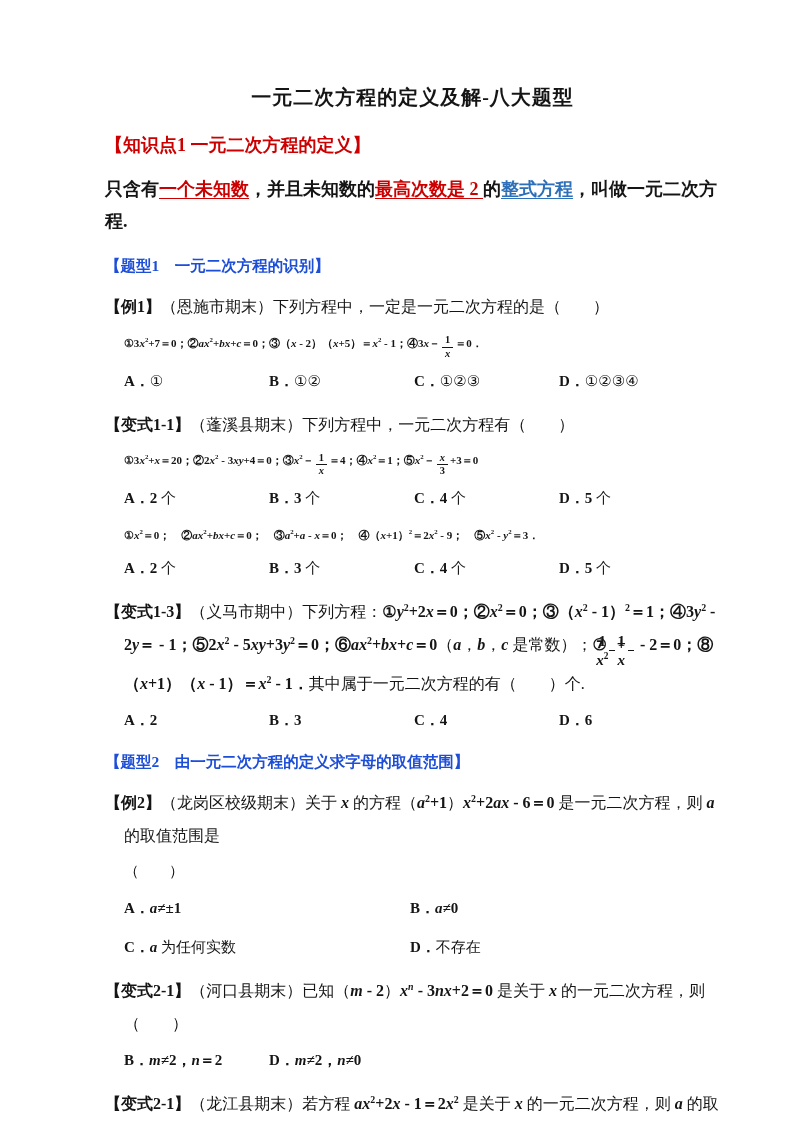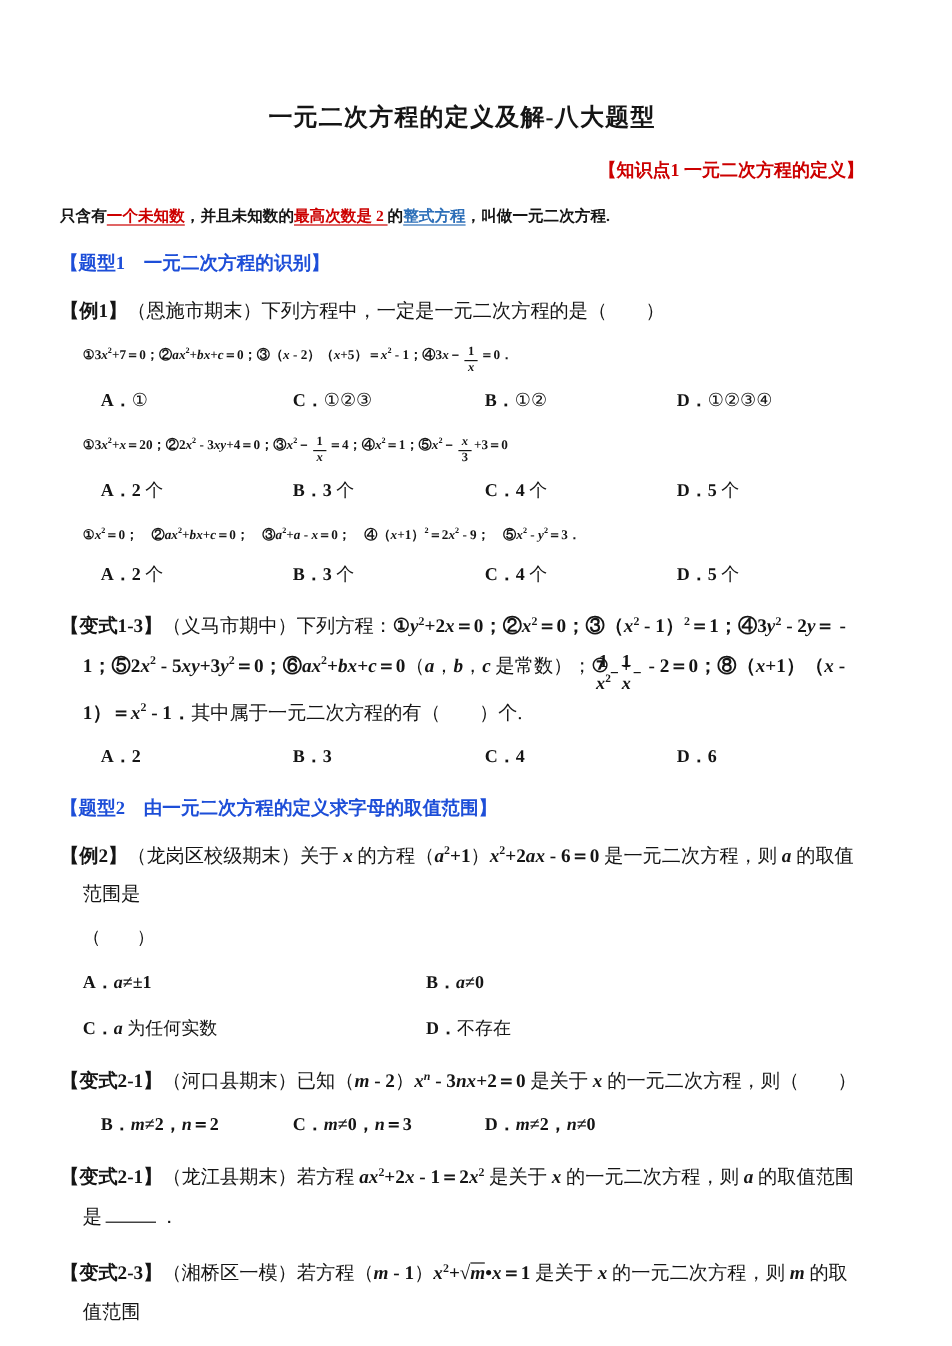--- a/index.html
+++ b/index.html
@@ -1,28 +1,28 @@
 <!DOCTYPE html>
 <html><head>
 <meta charset="utf-8">
 <style>
   html,body{margin:0;padding:0;background:#ffffff;}
   body{width:793px;height:1122px;font-family:"Liberation Serif","DejaVu Serif",serif;color:#151515;}
-  .page{box-sizing:border-box;width:778px;height:1122px;padding:84px 58px 30px 50px;overflow:hidden;}
+  .page{box-sizing:border-box;width:778px;height:1122px;padding:84px 58px 30px 105px;overflow:hidden;}
   .title{text-align:center;font-size:20px;font-weight:bold;margin:0 0 22px 0;letter-spacing:1px;}
-  .h-red{color:#cc0000;font-weight:bold;font-size:15px;margin:14px 0 10px 0;text-align:right;}
+  .h-red{color:#cc0000;font-weight:bold;font-size:18px;margin:14px 0 10px 0;}
   .h-blue{color:#1d4ed8;font-weight:bold;font-size:15.5px;margin:18px 0 10px 0;}
-  .kb{font-size:13px;font-weight:bold;margin:16px 0 10px 0;line-height:1.8;}
+  .kb{font-size:18px;font-weight:bold;margin:16px 0 10px 0;line-height:1.8;}
   .ul-red{color:#cc0000;text-decoration:underline;text-underline-offset:3px;}
   .ul-blue{color:#2d6fb8;text-decoration:underline;text-underline-offset:3px;}
   .stem{font-size:16px;margin:14px 0 6px 0;padding-left:19px;text-indent:-19px;line-height:2.05;}
   .label{font-weight:bold;}
   .eq{font-size:11px;font-weight:bold;margin:8px 0 8px 19px;line-height:2.1;}
   .opts{display:flex;margin:6px 0 12px 19px;font-size:15px;line-height:1.8;}
-  .opts-4 .opt{width:145px;flex:0 0 auto;margin-left:15px;}
+  .opts-4 .opt{width:145px;flex:0 0 auto;}
   .opts-4 .opt:last-child{width:auto;}
   .opts-2 .opt{width:286px;flex:0 0 auto;}
   .opts-2 .opt:last-child{width:auto;}
   .paren-line{font-size:15px;margin:2px 0 10px 19px;line-height:1.8;}
   b{font-weight:bold;}
   i{font-style:italic;}
   sup{font-size:0.62em;}
   .frac{display:inline-block;vertical-align:-0.95em;text-align:center;line-height:1.15;font-size:0.95em;margin:0 2px;font-weight:bold;}
   .frac .fn{display:block;border-bottom:1.4px solid #151515;padding:0 3px;}
   .frac .fd{display:block;padding:0 3px;}
@@ -42,27 +42,28 @@
 
   <p class="kb"><span>只含有</span><span class="ul-red">一个未知数</span><span>，并且未知数的</span><span class="ul-red">最高次数是 2 </span><span>的</span><span class="ul-blue">整式方程</span><span>，叫做一元二次方程.</span></p>
 
   <div class="h-blue">【题型1　一元二次方程的识别】</div>
 
   <div class="problem">
     <p class="stem"><span class="label">【例1】</span><span>（恩施市期末）下列方程中，一定是一元二次方程的是（　　）</span></p>
     <p class="eq"><b>①3<i>x</i><sup>2</sup>+7＝0；②<i>ax</i><sup>2</sup>+<i>bx</i>+<i>c</i>＝0；③（<i>x</i> - 2）（<i>x</i>+5）＝<i>x</i><sup>2</sup> - 1；④3<i>x</i>－<span class="frac"><span class="fn">1</span><span class="fd"><i>x</i></span></span>＝0．</b></p>
     <div class="opts opts-4">
       <span class="opt"><b>A．</b>①</span>
+      <span class="opt"><b>B．</b>①②</span>
       <span class="opt"><b>C．</b>①②③</span>
-      <span class="opt"><b>B．</b>①②</span>
       <span class="opt"><b>D．</b>①②③④</span>
     </div>
   </div>
 
   <div class="problem">
+    <p class="stem"><span class="label">【变式1-1】</span><span>（蓬溪县期末）下列方程中，一元二次方程有（　　）</span></p>
     <p class="eq"><b>①3<i>x</i><sup>2</sup>+<i>x</i>＝20；②2<i>x</i><sup>2</sup> - 3<i>xy</i>+4＝0；③<i>x</i><sup>2</sup>－<span class="frac"><span class="fn">1</span><span class="fd"><i>x</i></span></span>＝4；④<i>x</i><sup>2</sup>＝1；⑤<i>x</i><sup>2</sup>－<span class="frac"><span class="fn"><i>x</i></span><span class="fd">3</span></span>+3＝0</b></p>
     <div class="opts opts-4">
       <span class="opt"><b>A．2</b> 个</span>
       <span class="opt"><b>B．3</b> 个</span>
       <span class="opt"><b>C．4</b> 个</span>
       <span class="opt"><b>D．5</b> 个</span>
     </div>
   </div>
 
   <div class="problem">
@@ -97,21 +98,20 @@
     <div class="opts opts-2">
       <span class="opt"><b>C．<i>a</i></b> 为任何实数</span>
       <span class="opt"><b>D．</b>不存在</span>
     </div>
   </div>
 
   <div class="problem">
     <p class="stem"><span class="label">【变式2-1】</span><span>（河口县期末）已知（<b><i>m</i> - 2</b>）<b><i>x</i><sup><i>n</i></sup> - 3<i>nx</i>+2＝0</b> 是关于 <b><i>x</i></b> 的一元二次方程，则（　　）</span></p>
     <div class="opts opts-4">
       <span class="opt"><b>B．<i>m</i>≠2，<i>n</i>＝2</b></span>
-      <span class="opt"><b>C．<i>m</i>≠0，<i>n</i>＝3</b></span>
       <span class="opt"><b>D．<i>m</i>≠2，<i>n</i>≠0</b></span>
     </div>
   </div>
 
   <div class="problem">
     <p class="stem"><span class="label">【变式2-1】</span><span>（龙江县期末）若方程 <b><i>ax</i><sup>2</sup>+2<i>x</i> - 1＝2<i>x</i><sup>2</sup></b> 是关于 <b><i>x</i></b> 的一元二次方程，则 <b><i>a</i></b> 的取值范围是</span><span class="blank w40"></span><span>．</span></p>
   </div>
 
   <div class="problem">
     <p class="stem"><span class="label">【变式2-3】</span><span>（湘桥区一模）若方程（<b><i>m</i> - 1</b>）<b><i>x</i><sup>2</sup>+<span class="sqrt">√<span class="rad"><i>m</i></span></span>•<i>x</i>＝1</b> 是关于 <b><i>x</i></b> 的一元二次方程，则 <b><i>m</i></b> 的取值范围</span></p>

